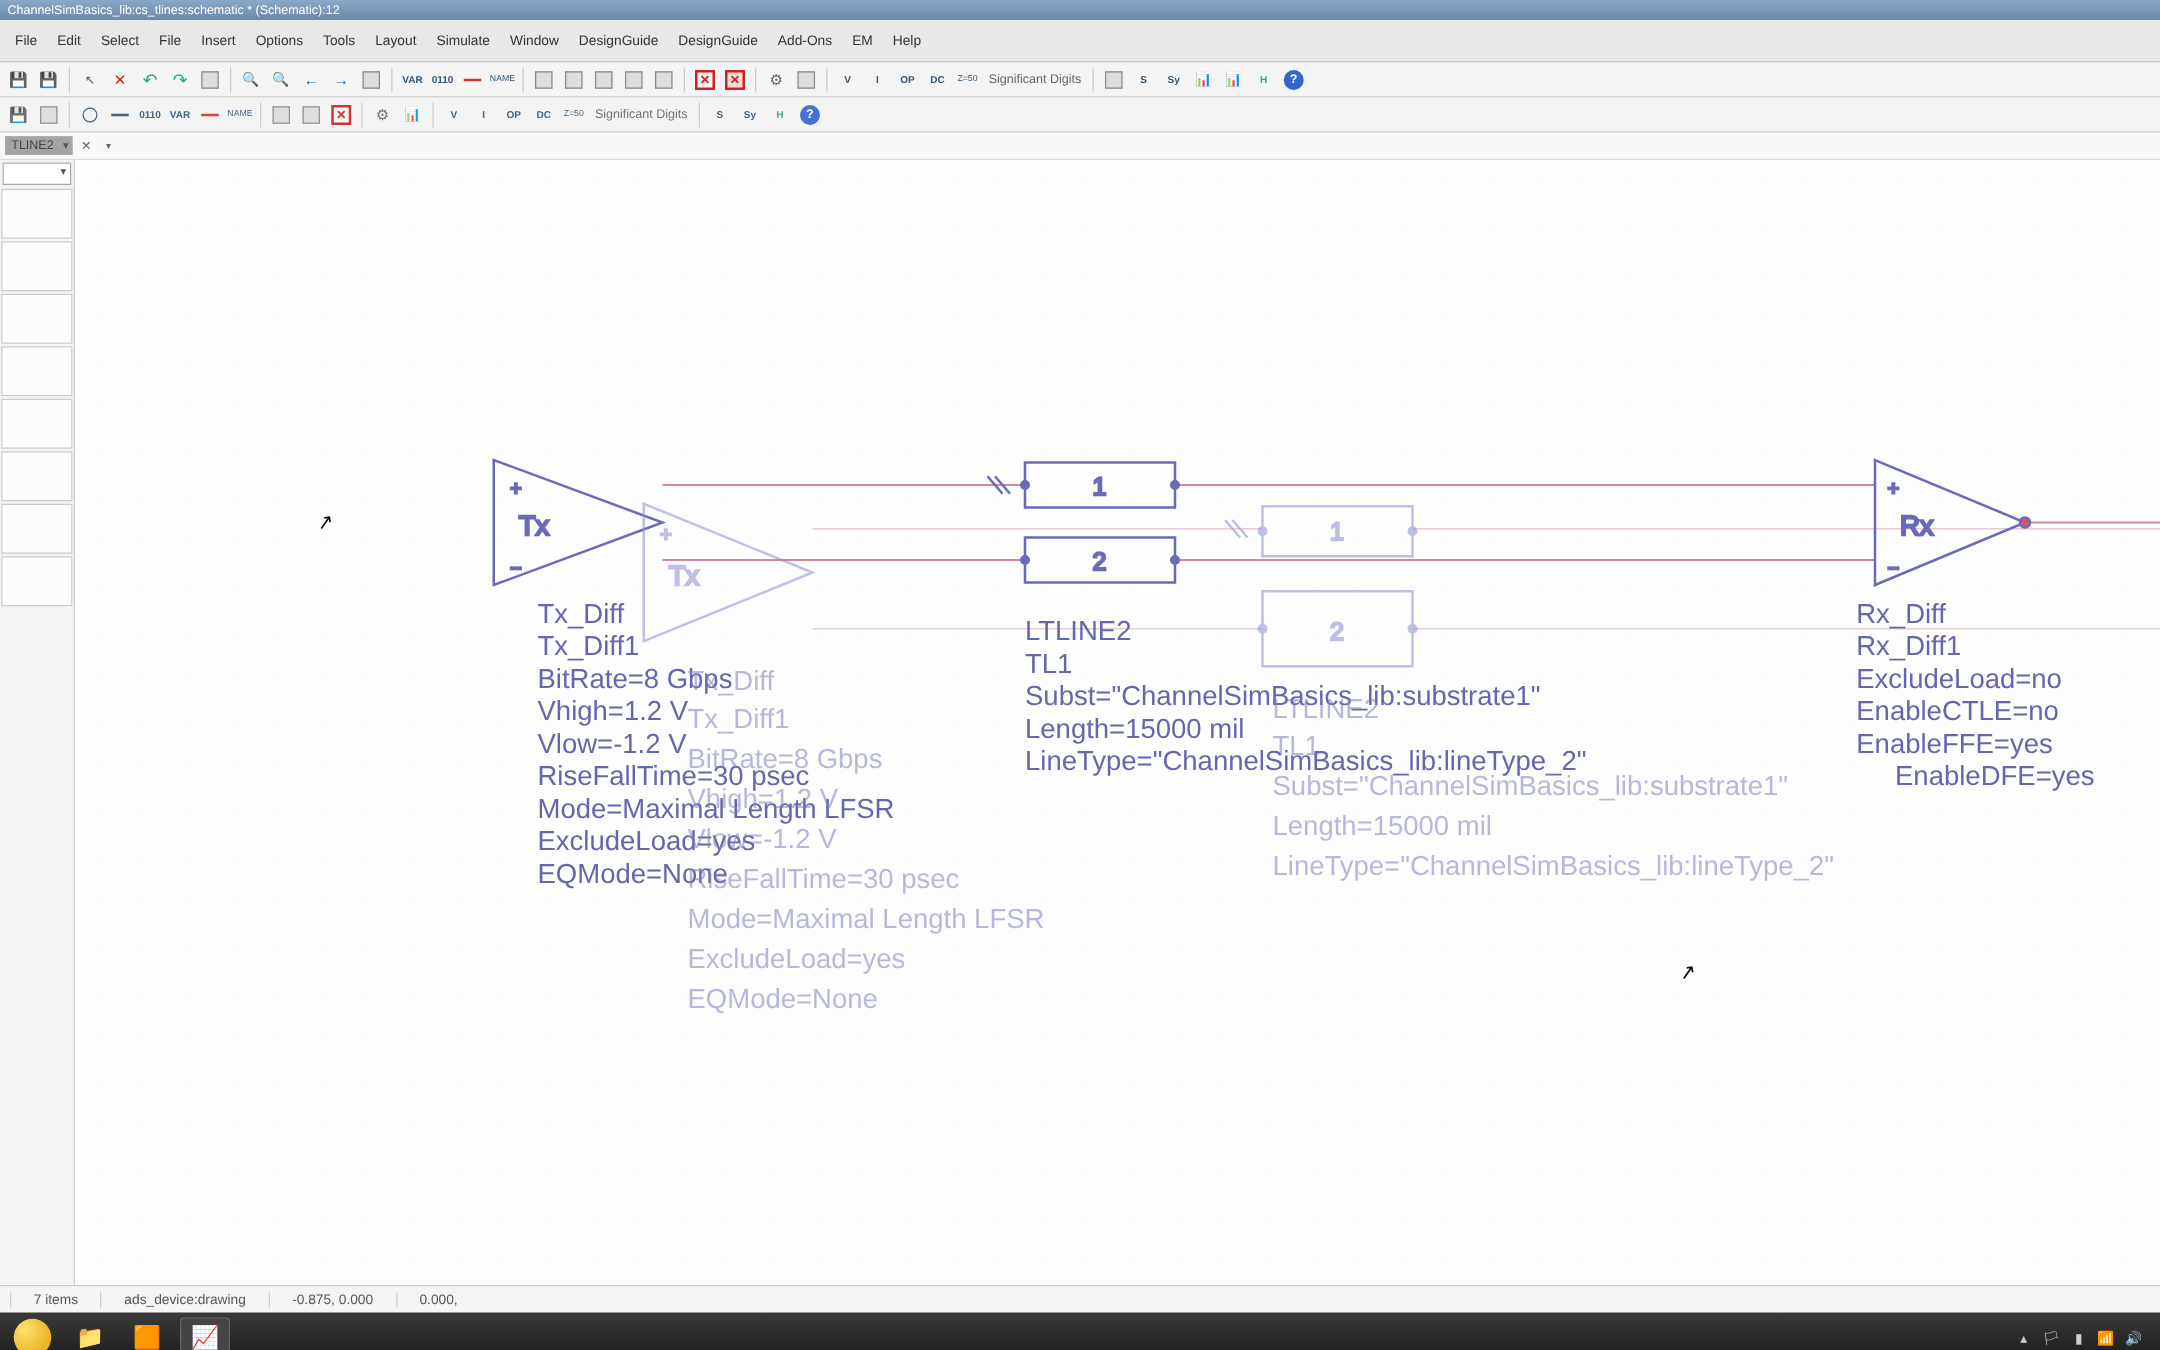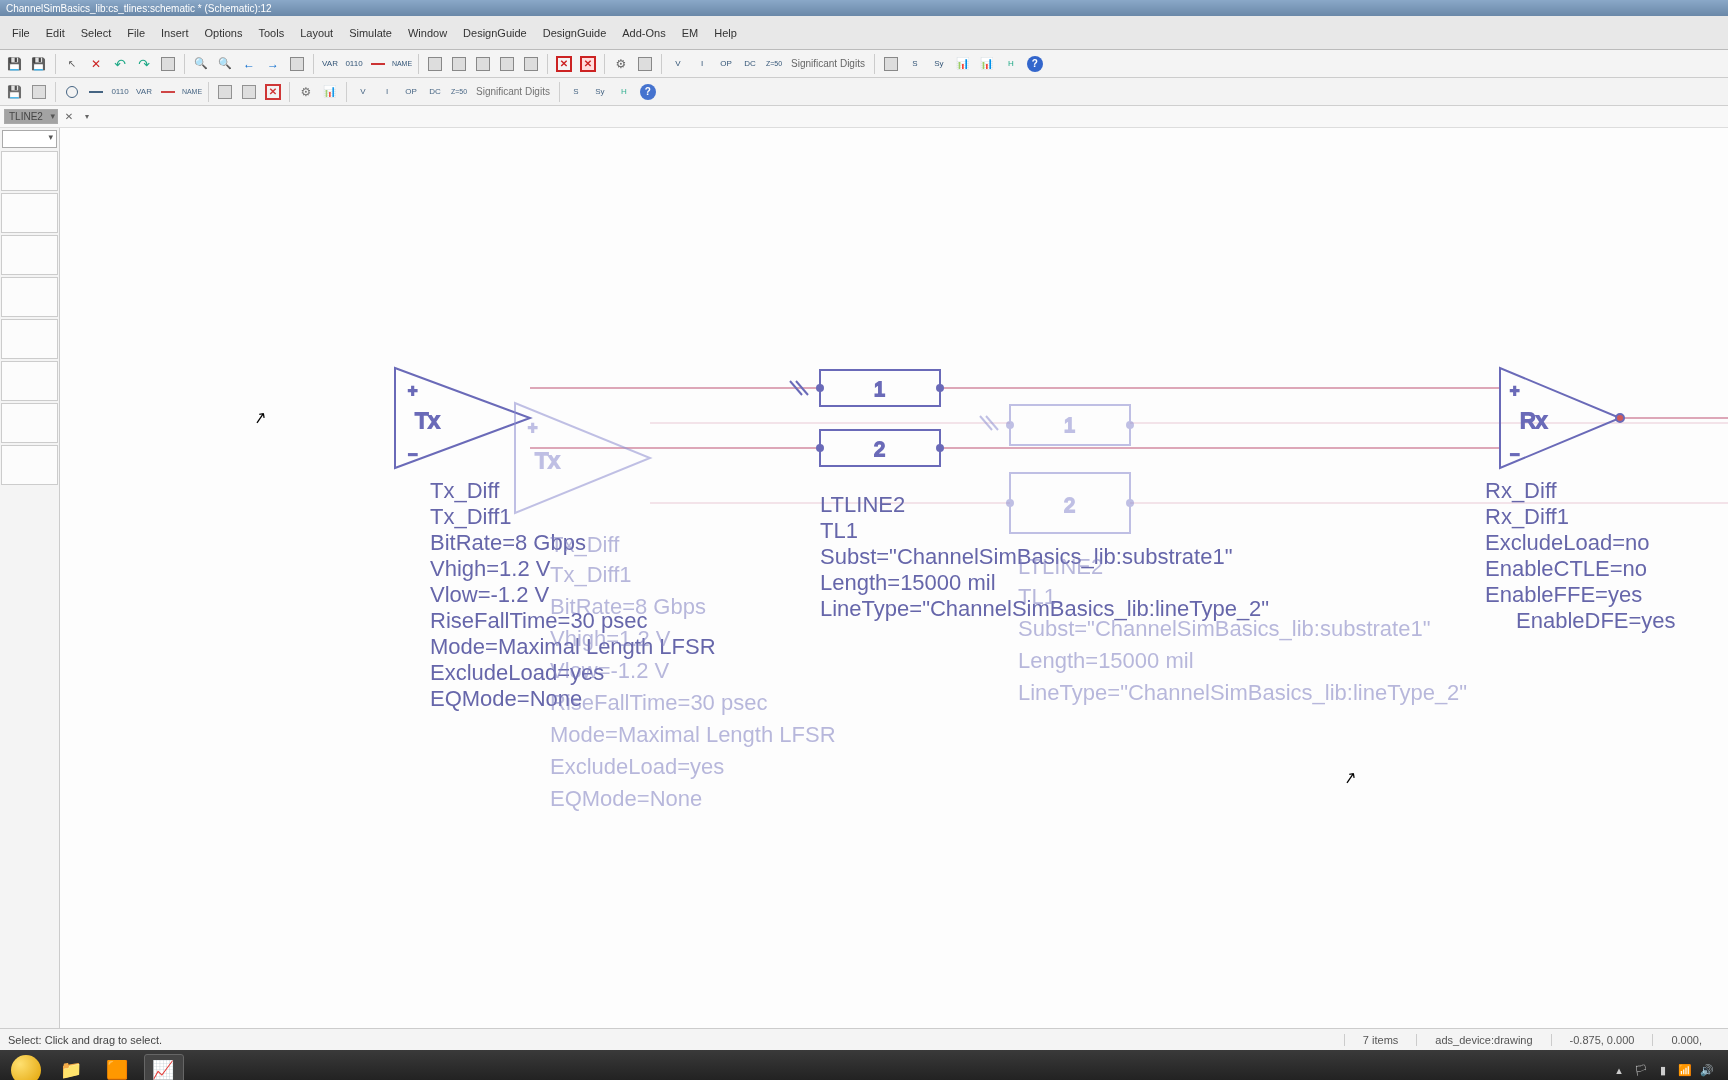--- a/index.html
+++ b/index.html
@@ -21,21 +21,21 @@
   
   .ic-save::before { content: "💾"; font-size: 12px; }
   .ic-undo::before { content: "↶"; font-size: 14px; color: #2a8; }
   .ic-redo::before { content: "↷"; font-size: 14px; color: #2a8; }
   .ic-back::before { content: "←"; font-size: 12px; color: #06c; }
   .ic-fwd::before  { content: "→"; font-size: 12px; color: #06c; }
   .ic-zoom::before { content: "🔍"; font-size: 11px; }
   .ic-x::before    { content: "✕"; font-size: 12px; color: #c22; }
   .ic-xbox { width:16px;height:16px;border:2px solid #c22;display:flex;align-items:center;justify-content:center;color:#c22;font-size:10px;font-weight:bold; }
   .ic-help::before { content: "?"; color: #fff; background:#36c; width:16px;height:16px;border-radius:50%;display:flex;align-items:center;justify-content:center;font-weight:bold; }
-  .ic-var { font-size:8px; color:#357; font-weight:normal; }
+  .ic-var { font-size:8px; color:#357; font-weight:bold; }
   .ic-name { font-size:7px; color:#357; }
   .ic-generic { width:14px;height:14px;border:1px solid #888;background:#ddd; }
   .ic-chart::before { content:"📊"; font-size:11px; }
   .ic-gear::before  { content:"⚙"; font-size:12px; color:#666; }
   .ic-wire { width:14px;height:2px;background:#c33; }
   .ic-hline{ width:14px;height:2px;background:#357; }
   .ic-circle{ width:12px;height:12px;border:1px solid #357;border-radius:50%; }
   
   
   .comborow { height: 22px; background: #f8f8f8; border-bottom: 1px solid #ddd; display: flex; align-items: center; padding: 0 4px; gap: 4px; }
@@ -443,21 +443,20 @@
     <div class="comp-text comp-param" style="left:1425px; top:428px;">EnableCTLE=no</div>
     <div class="comp-text comp-param" style="left:1425px; top:454px;">EnableFFE=yes</div>
     <div class="comp-text comp-param" style="left:1412px; top:480px;margin-left:44px;">EnableDFE=yes</div>
 
     <div class="cursor" style="left:195px; top:280px;"></div>
     <div class="cursor" style="left:1285px; top:640px;"></div>
   </div>
 </div>
 
 <div class="statusbar">
-  <span class="status-left">Select: Click and drag to select.</span>
   <span class="status-cell">7 items</span>
   <span class="status-cell">ads_device:drawing</span>
   <span class="status-cell">-0.875, 0.000</span>
   <span class="status-cell">0.000,</span>
 </div>
 
 <div class="taskbar">
   <div class="task-btn">
       <div class="task-orb"></div>
     </div>

